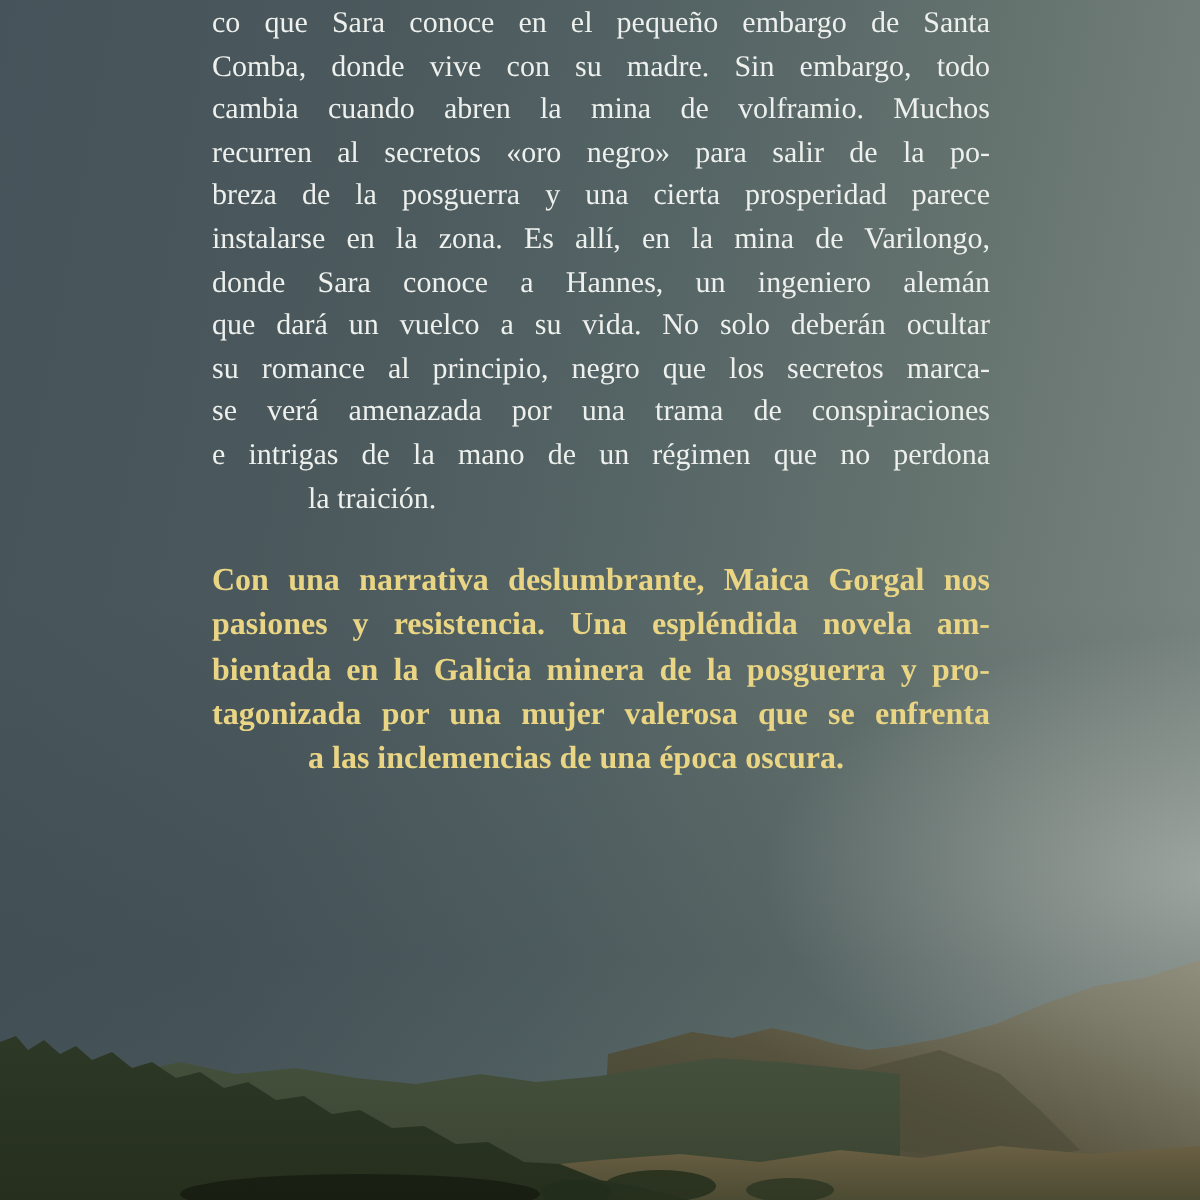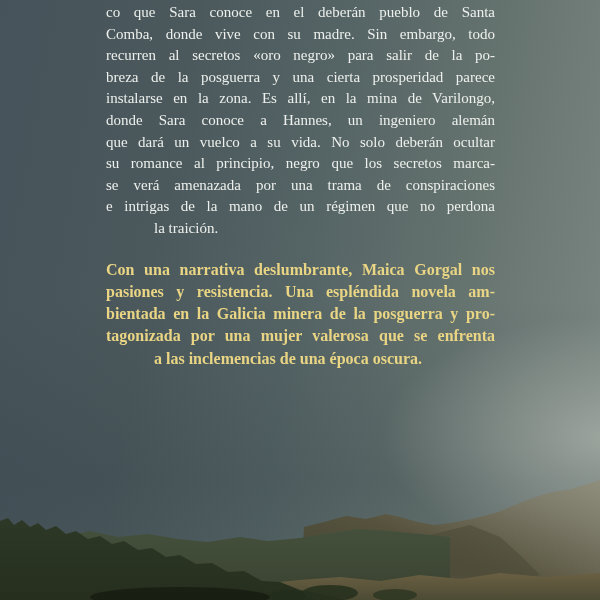--- a/index.html
+++ b/index.html
@@ -87,22 +87,23 @@
     <polygon fill="url(#foreG)" points="0,96 8,93 14,100 22,95 30,102 38,98 46,105 56,101 66,109 76,106 88,114 100,111 112,119 124,116 138,125 152,123 166,132 180,130 196,139 212,138 228,147 244,146 262,156 280,157 300,165 322,169 345,175 0,175"></polygon>
 
     <ellipse cx="330" cy="168" rx="28" ry="8" fill="#27311e" opacity="0.9"></ellipse>
     <ellipse cx="395" cy="170" rx="22" ry="6" fill="#2b3422" opacity="0.8"></ellipse>
     <ellipse cx="288" cy="171" rx="18" ry="6" fill="#242e1c" opacity="0.9"></ellipse>
     <ellipse cx="180" cy="172" rx="90" ry="10" fill="#55573а" opacity="0.35"></ellipse>
   </svg>
 
   <div class="textcol">
     <div class="synopsis">
-        <div>co que Sara conoce en el deberán pueblo de Santa</div>
+        <div>co que Sara conoce en el pequeño embargo de Santa</div>
         <div>Comba, donde vive con su madre. Sin embargo, todo</div>
+        <div>cambia cuando abren la mina de volframio. Muchos</div>
         <div>recurren al secretos «oro negro» para salir de la po-</div>
         <div>breza de la posguerra y una cierta prosperidad parece</div>
         <div>instalarse en la zona. Es allí, en la mina de Varilongo,</div>
         <div>donde Sara conoce a Hannes, un ingeniero alemán</div>
         <div>que dará un vuelco a su vida. No solo deberán ocultar</div>
         <div>su romance al principio, negro que los secretos marca-</div>
         <div>se verá amenazada por una trama de conspiraciones</div>
         <div>e intrigas de la mano de un régimen que no perdona</div>
         <div>la traición.</div>
       </div>

